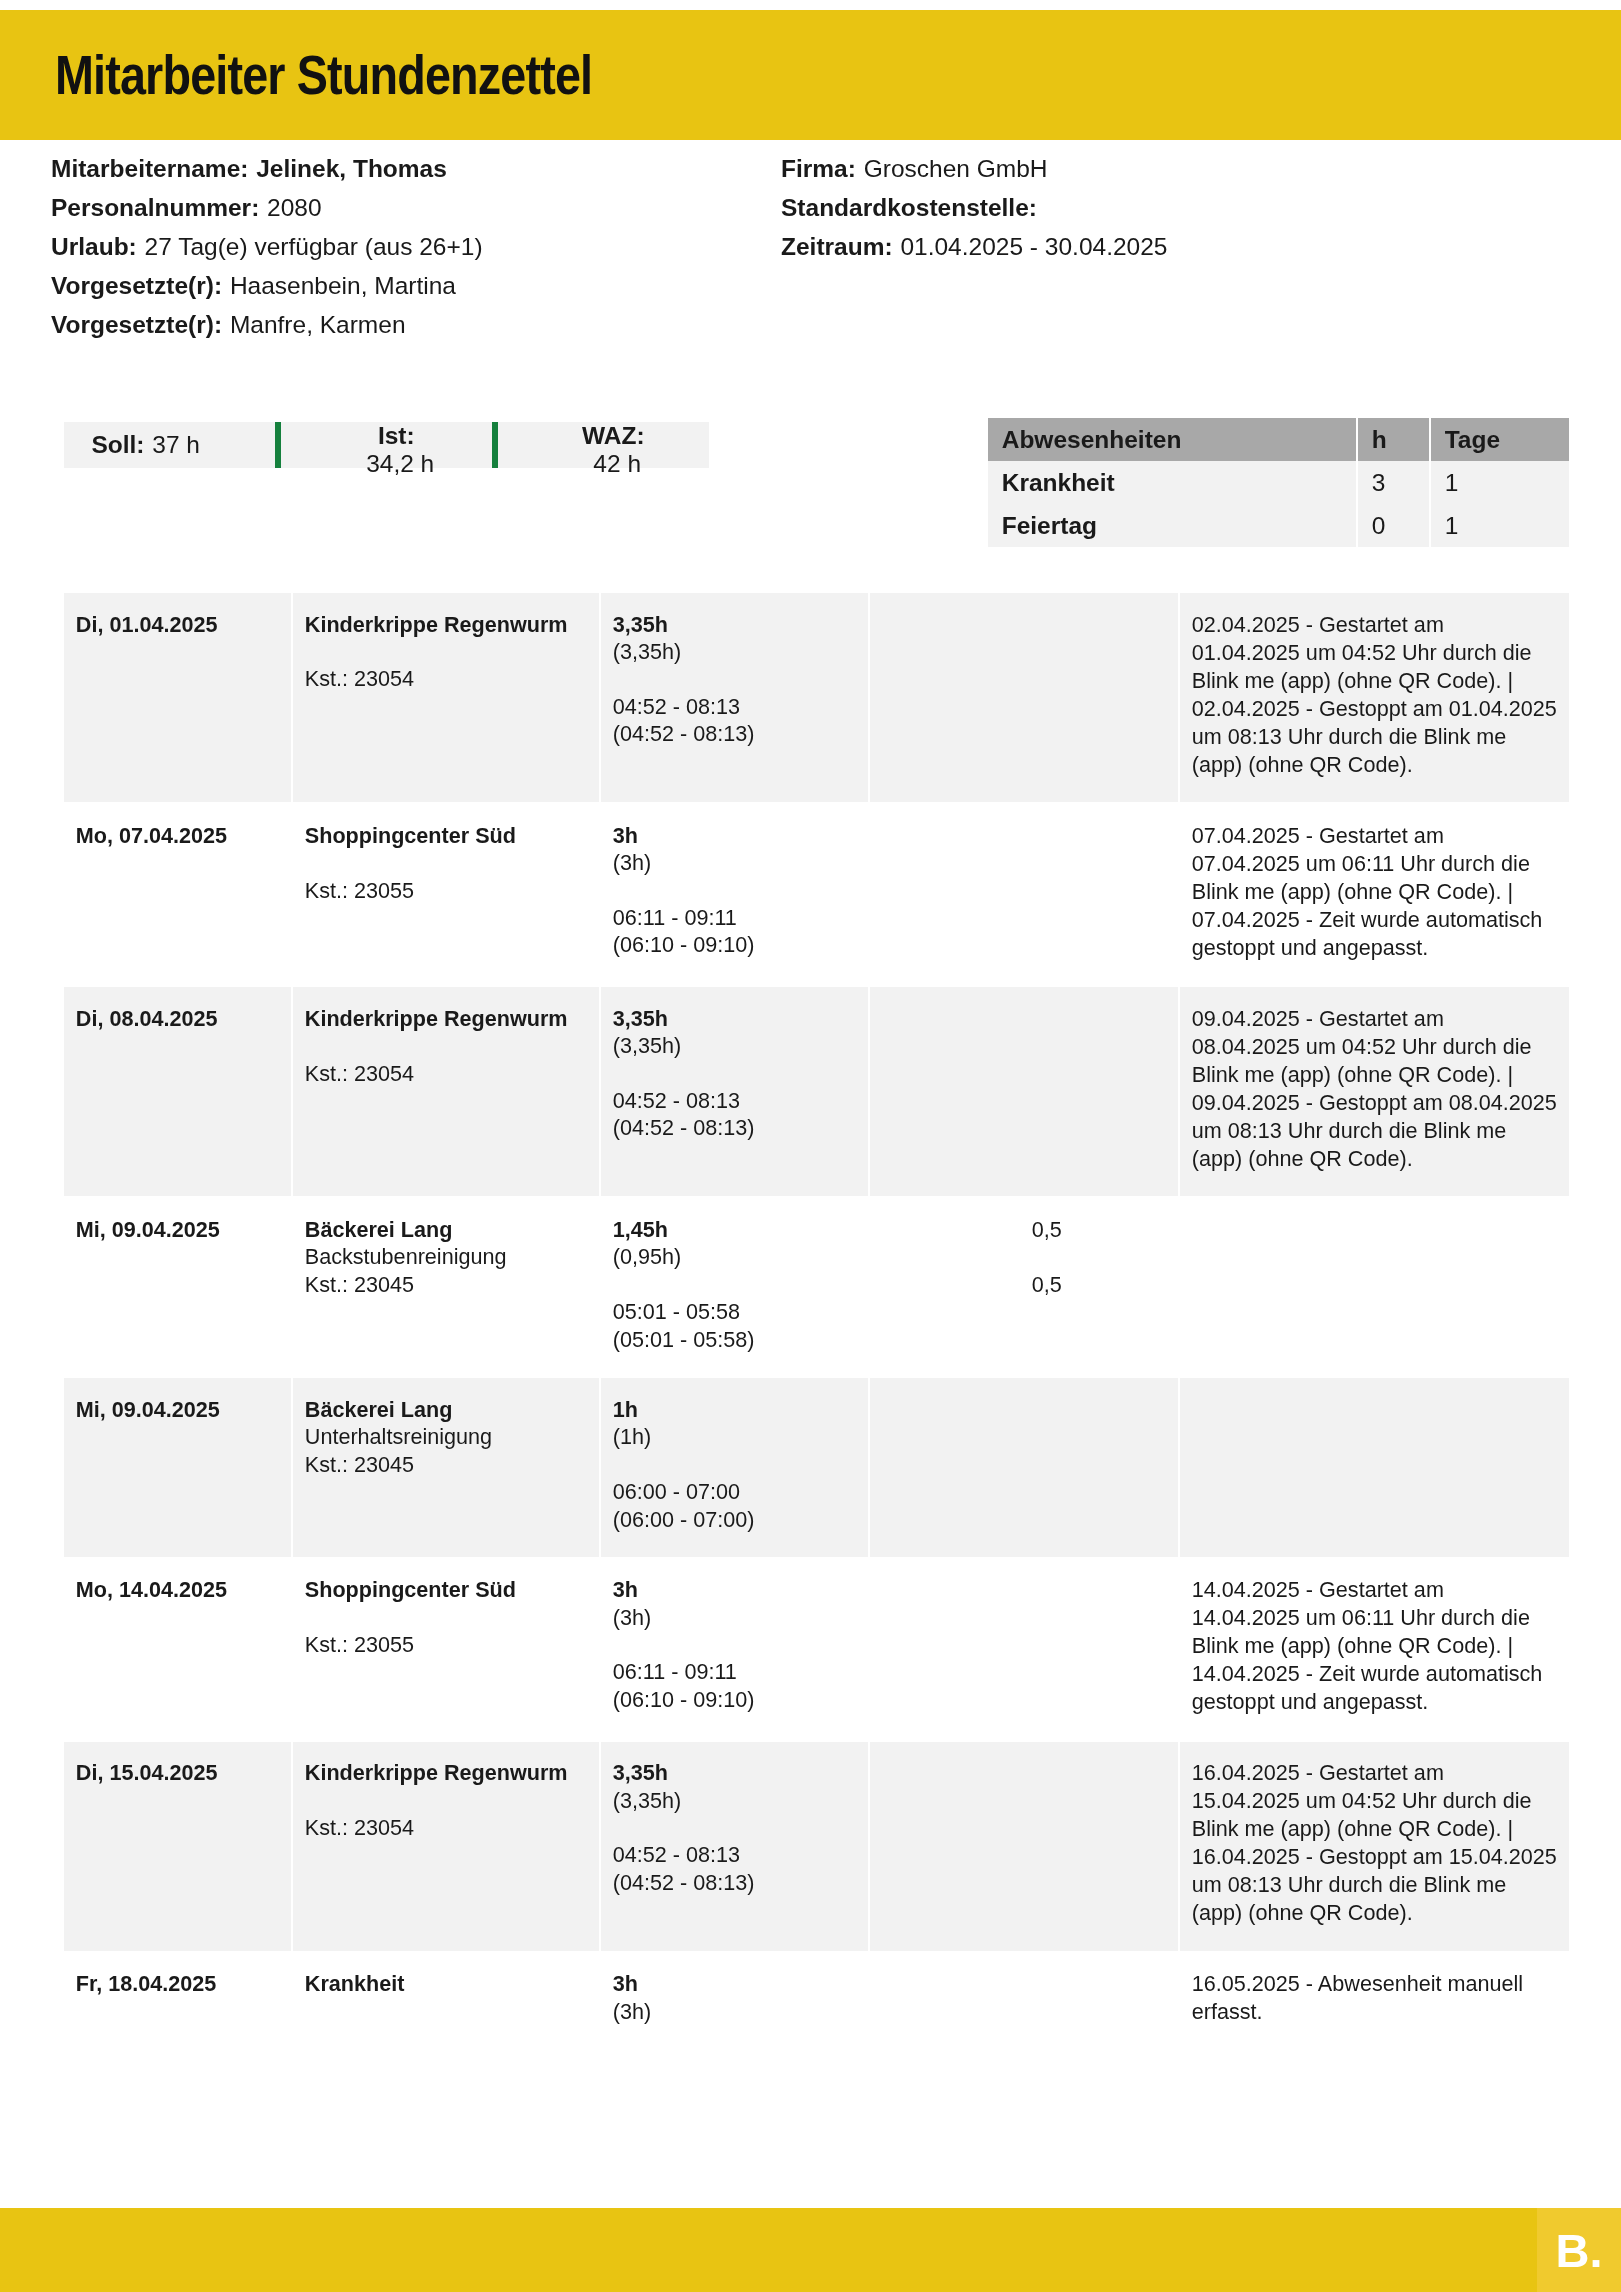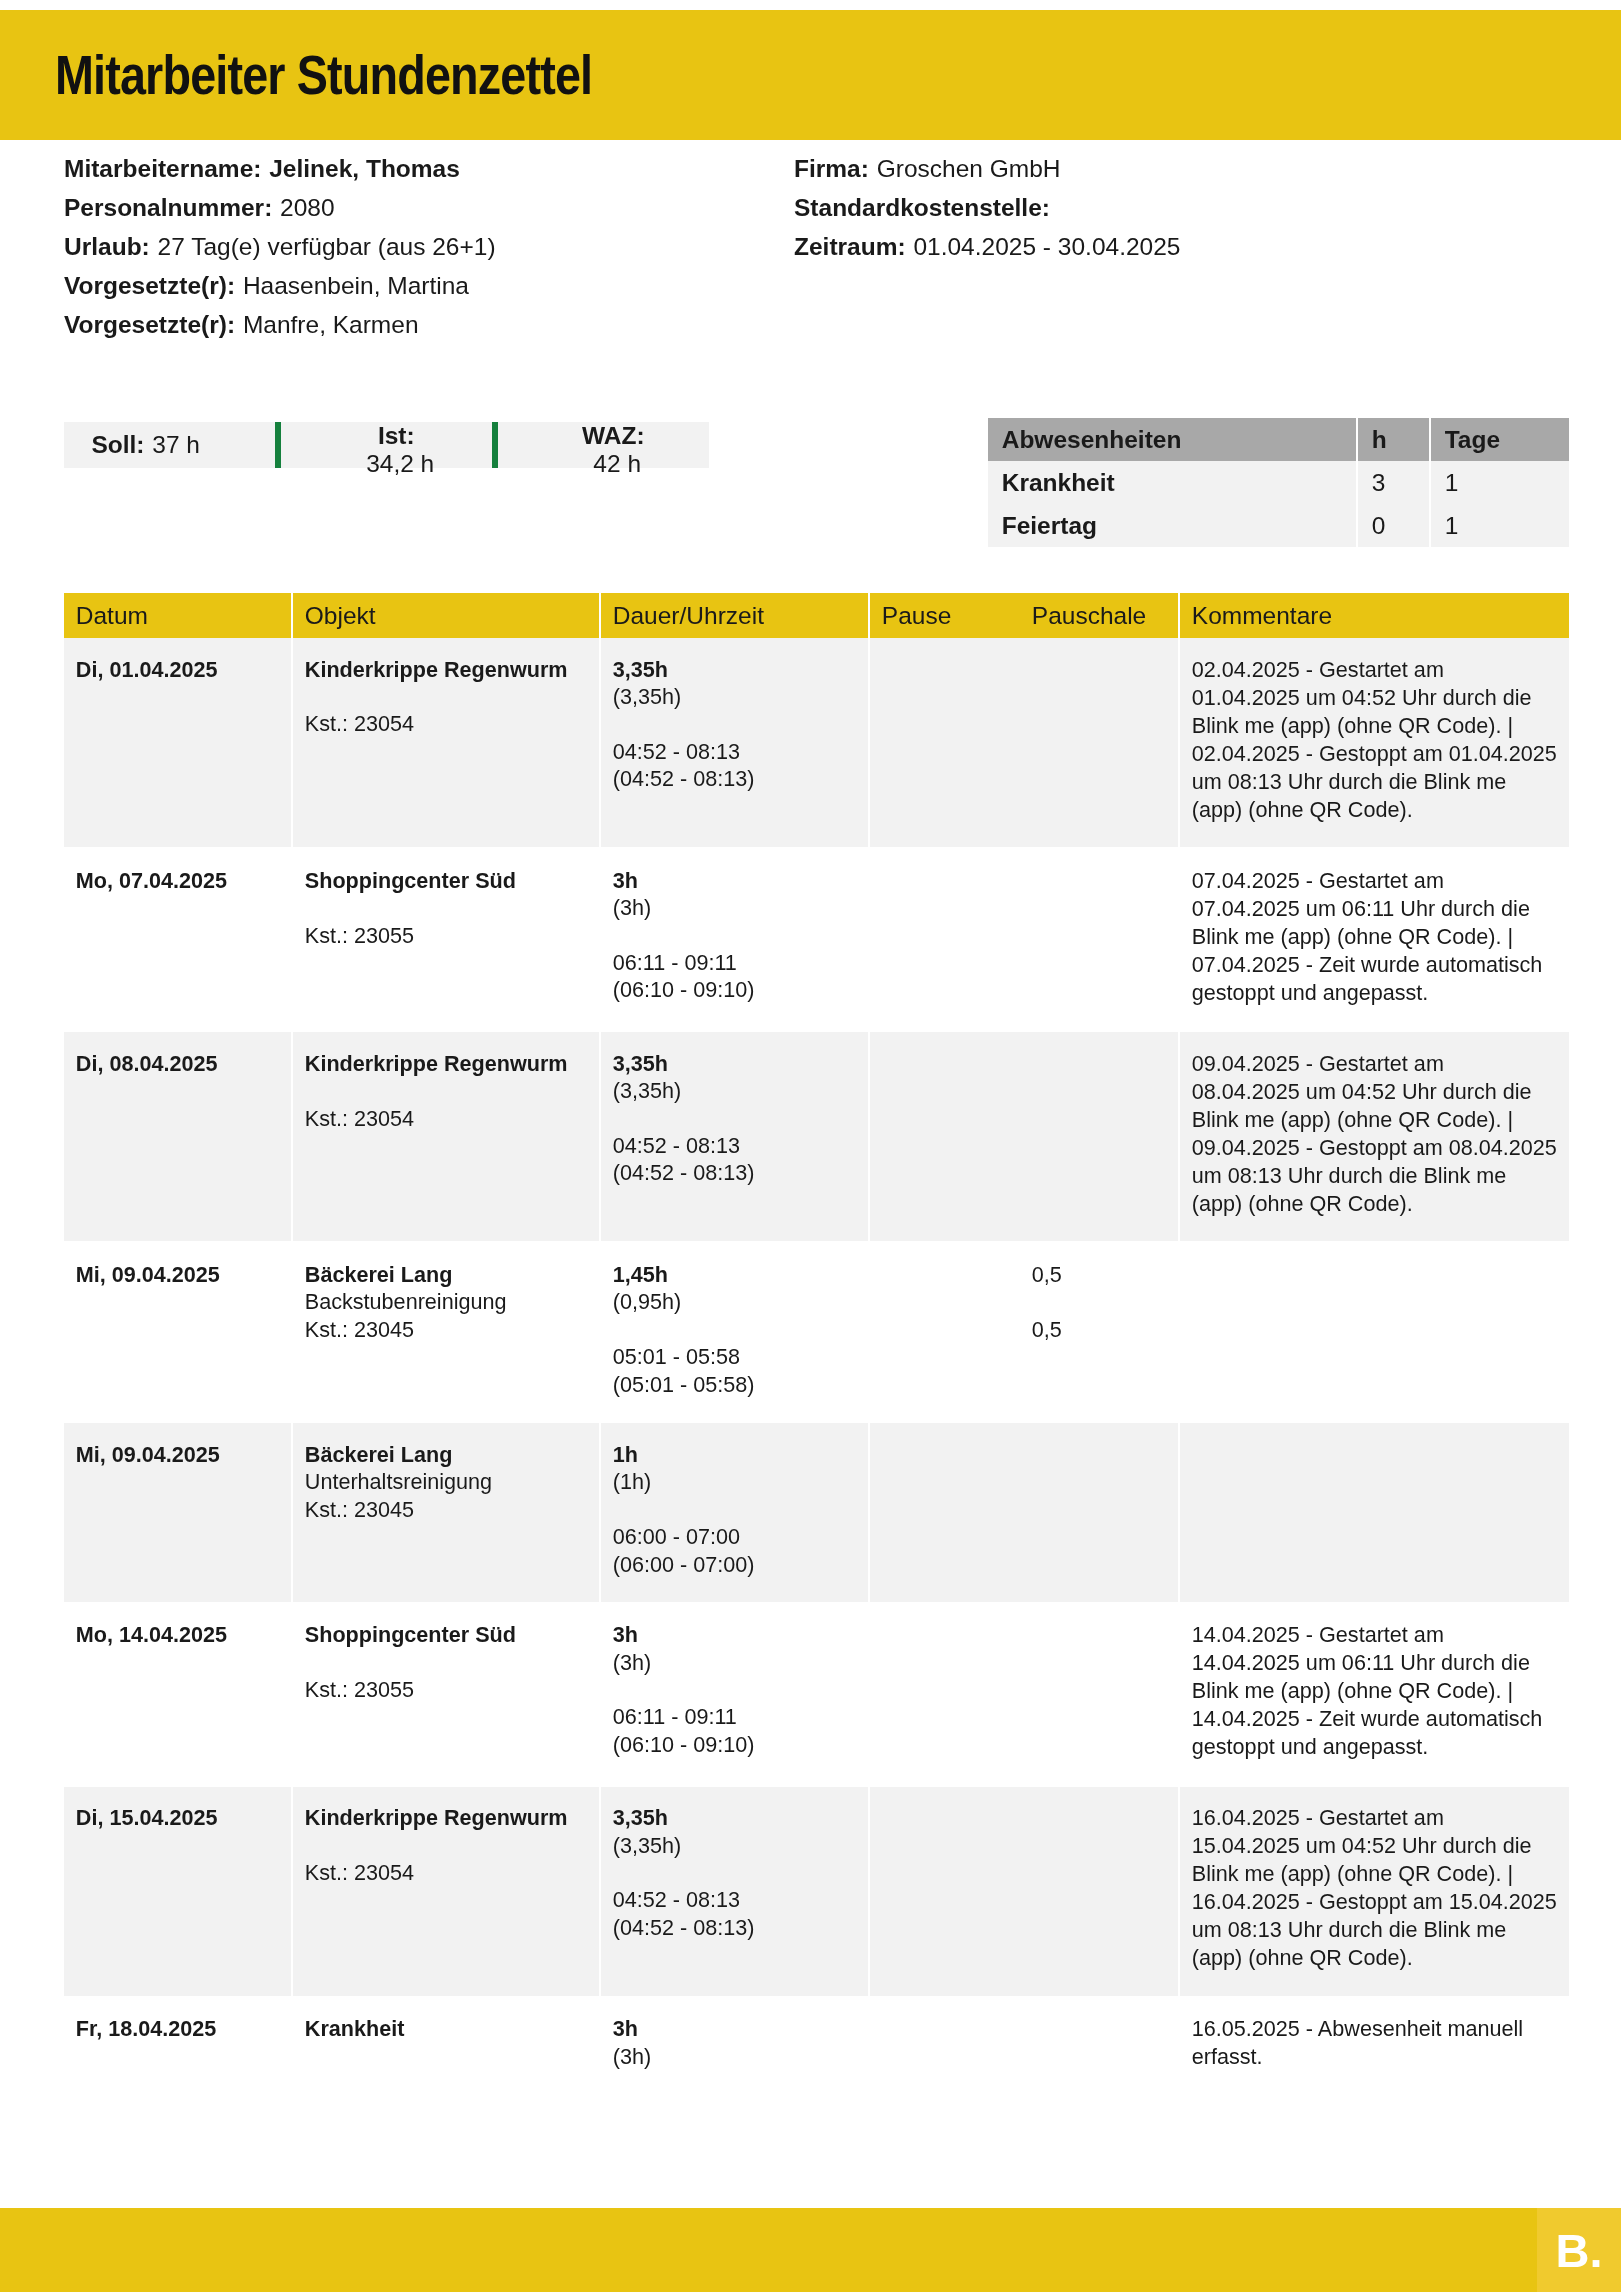--- a/index.html
+++ b/index.html
@@ -4,21 +4,21 @@
 <style>
   html,body{margin:0;padding:0;background:#ffffff;}
   .page{position:relative;width:1621px;height:2293px;background:#ffffff;overflow:hidden;
         font-family:Liberation Sans, sans-serif;color:#1a1a1a;}
   
   .header-bar{position:absolute;top:9.8px;left:0;width:1621px;height:130px;
               background:var(--accent);display:flex;align-items:center;}
   .page-title{font-size:55px;font-weight:700;letter-spacing:-1px;margin-left:55px;
               transform:scaleX(.85);transform-origin:left center;white-space:nowrap;color:#111;}
   
-  .info{position:absolute;top:149px;left:64px;width:1500px;display:flex;font-size:24.5px;}
+  .info{position:absolute;top:149px;left:51px;width:1500px;display:flex;font-size:24.5px;}
   .info-col-left{width:730px;}
   .info-col-right{flex:1;}
   .info-line{height:39px;line-height:39px;white-space:nowrap;}
   .info-line b{margin-right:7.8px;}
   .v-bold{font-weight:700;}
   
   .summary{position:absolute;top:422px;left:64px;width:645px;height:46px;background:#F2F2F2;
            display:flex;font-size:24.5px;}
   .seg{flex:1;display:flex;align-items:center;padding-left:27.4px;}
   .seg + .seg{border-left:6px solid #15803d;flex-direction:column;}
@@ -122,28 +122,20 @@
         </div>
         <div class="abs-row abs-body">
           <div class="abs-cell abs-name">Feiertag</div>
           <div class="abs-cell">0</div>
           <div class="abs-cell">1</div>
         </div>
       </div>
   </div>
 
   <div class="tsheet">
-    <div class="t-grid t-head">
-      <div class="h-cell">Datum</div>
-      <div class="h-cell sep">Objekt</div>
-      <div class="h-cell sep">Dauer/Uhrzeit</div>
-      <div class="h-cell sep">Pause</div>
-      <div class="h-cell">Pauschale</div>
-      <div class="h-cell sep">Kommentare</div>
-    </div>
     <div>
         <div class="t-grid t-row shaded">
           <div class="cell c-datum">
             <div class="line bold">Di, 01.04.2025</div>
           </div>
           <div class="cell c-objekt sep">
             <div class="line bold">Kinderkrippe Regenwurm</div>
             <div class="line">&nbsp;</div>
             <div class="line">Kst.: 23054</div>
           </div>

